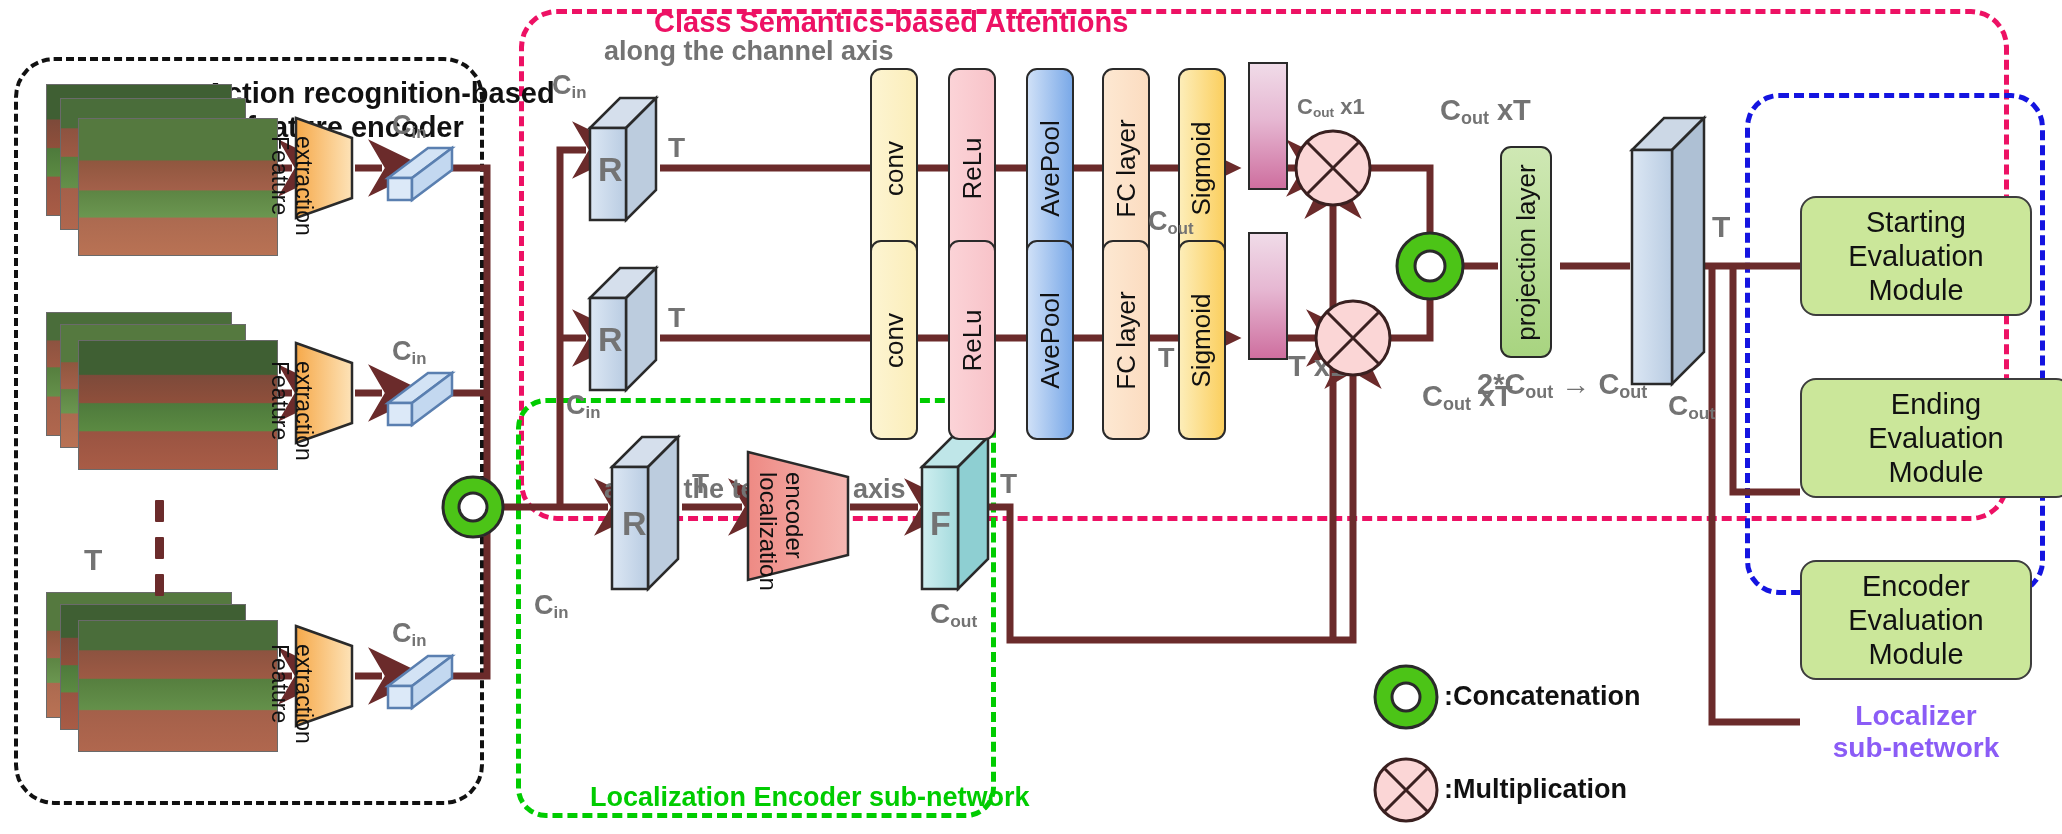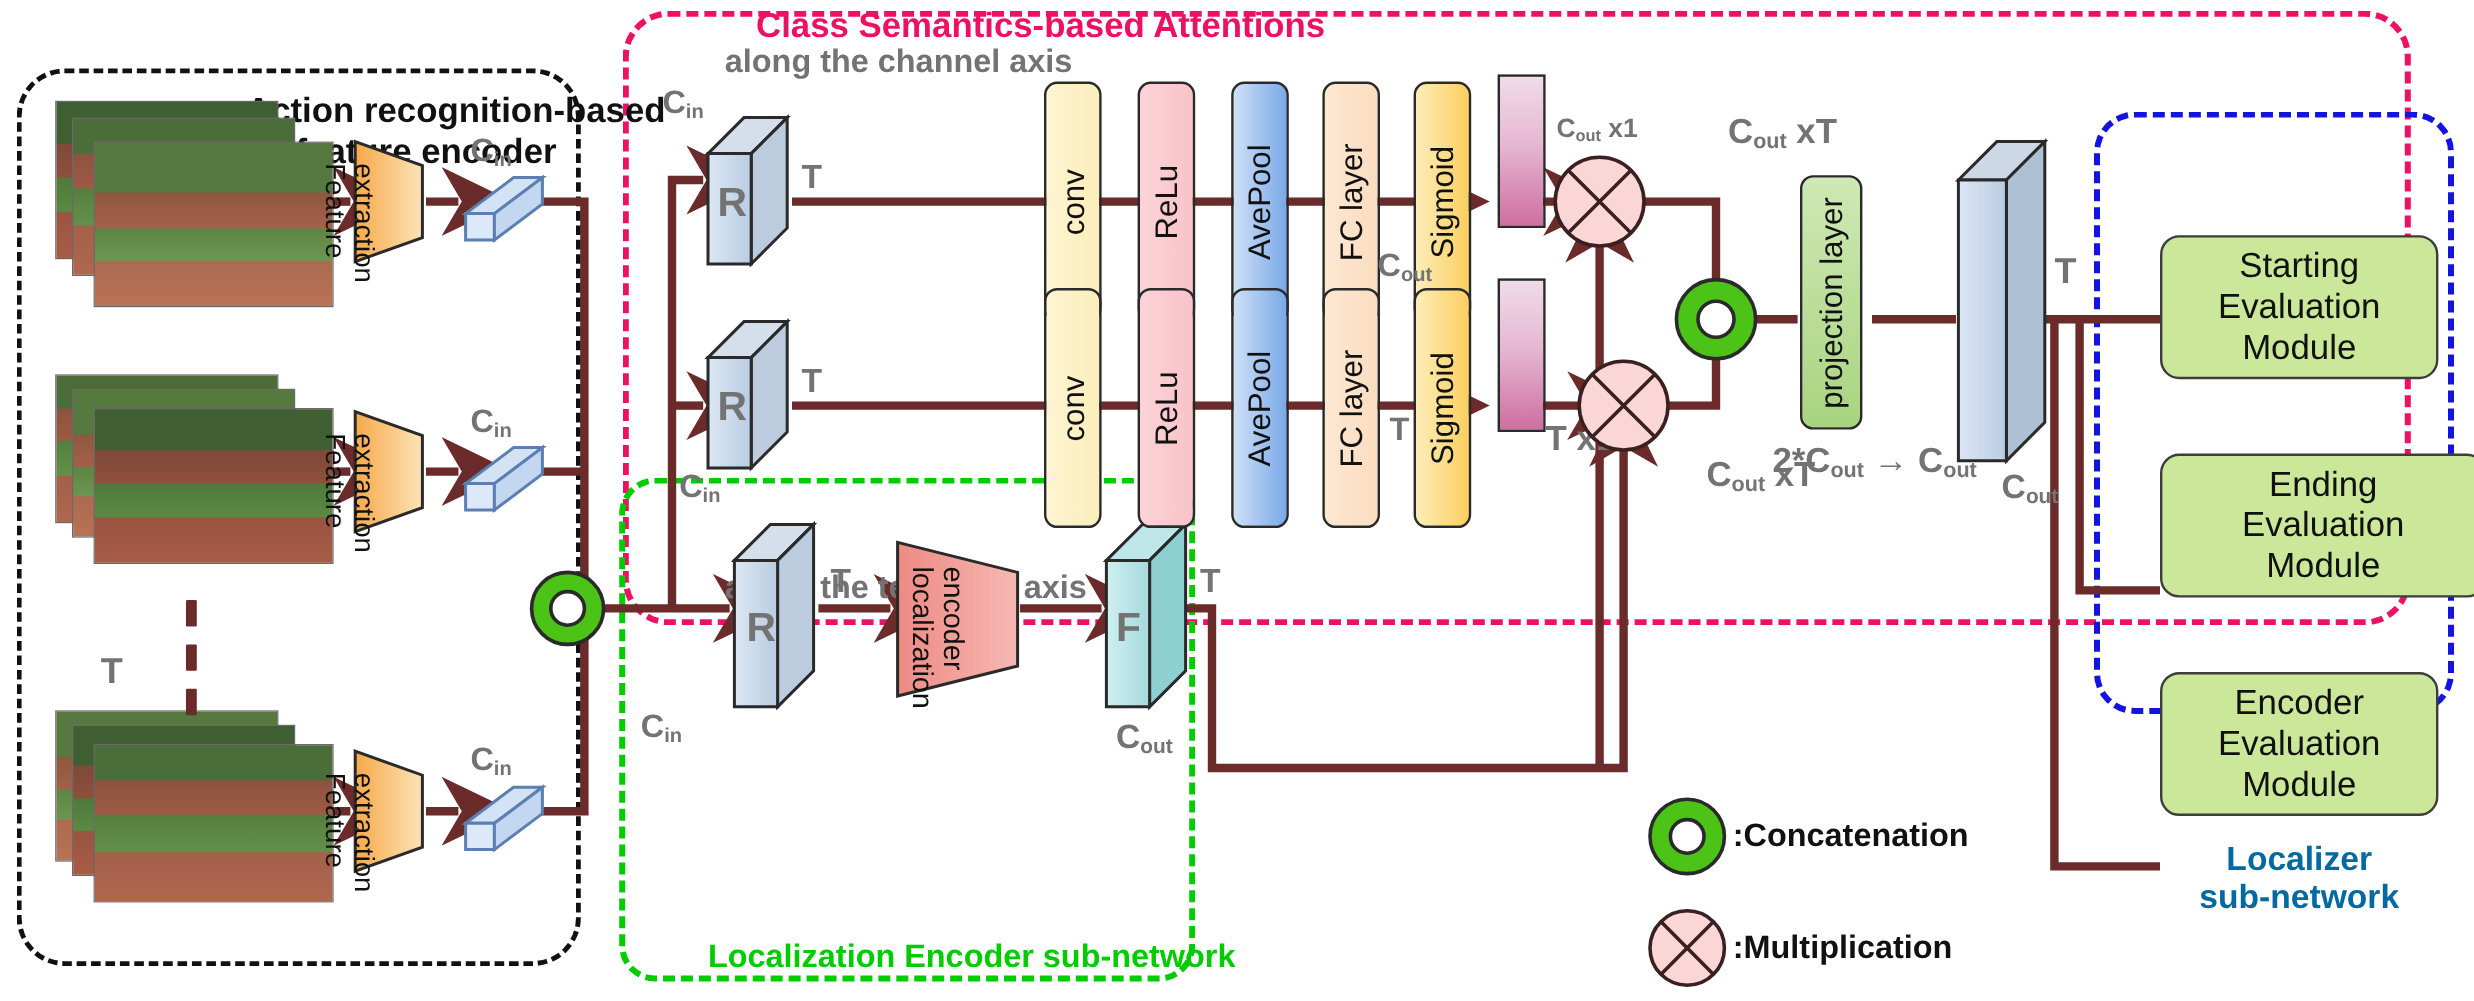--- a/index.html
+++ b/index.html
@@ -6,21 +6,21 @@
   body{width:2062px;height:834px;position:relative;overflow:hidden;
        font-family:"Liberation Sans","DejaVu Sans",sans-serif;}
   #stage{position:absolute;left:0;top:0;width:2062px;height:834px;}
   svg.layer{position:absolute;left:0;top:0;width:2062px;height:834px;overflow:visible;}
   .abs{position:absolute;}
   
   .lbl{position:absolute;color:#737373;font-weight:bold;white-space:nowrap;line-height:1;}
   .lbl sub{font-size:.62em;font-weight:bold;vertical-align:-.25em;}
   .title-pink{position:absolute;color:#ED1164;font-weight:bold;font-size:29px;white-space:nowrap;}
   .title-green{position:absolute;color:#00CC00;font-weight:bold;font-size:27px;white-space:nowrap;}
-  .title-blue{position:absolute;color:#0369a1;font-weight:bold;font-size:28px;white-space:nowrap;text-align:center;line-height:1.15;}
+  .title-blue{position:absolute;color:#8b5cf6;font-weight:bold;font-size:28px;white-space:nowrap;text-align:center;line-height:1.15;}
   .title-black{position:absolute;color:#111;font-weight:bold;font-size:29px;white-space:nowrap;text-align:center;line-height:1.18;}
   .legend-txt{position:absolute;color:#111;font-weight:bold;font-size:27px;white-space:nowrap;}
   
   .pill{position:absolute;border:2.5px solid #2a2a2a;border-radius:11px;
         display:flex;align-items:center;justify-content:center;box-sizing:border-box;}
   .pill span{display:block;transform:rotate(-90deg);white-space:nowrap;
              font-size:26px;color:#111;font-family:"Liberation Sans",sans-serif;}
   .c-conv{background:linear-gradient(90deg,#fdf4d2,#fbeeba);}
   .c-relu{background:linear-gradient(90deg,#fbd3d7,#f8c3c9);}
   .c-avepool{background:linear-gradient(90deg,#cfe0f7,#7aa9e8);}
@@ -246,21 +246,21 @@
   <div class="lbl" style="left:392px;top:112px;font-size:27px;">
     <span>C</span><sub>in</sub>
   </div>
   <div class="lbl" style="left:392px;top:338px;font-size:27px;">
     <span>C</span><sub>in</sub>
   </div>
   <div class="lbl" style="left:392px;top:620px;font-size:27px;">
     <span>C</span><sub>in</sub>
   </div>
 
-  <div class="title-pink" style="left:630px;top:6px;">Class Semantics-based Attentions</div>
+  <div class="title-pink" style="left:654px;top:6px;">Class Semantics-based Attentions</div>
 
   <div class="lbl" style="left:604px;top:38px;font-size:27px;">along the channel axis</div>
   <div class="lbl" style="left:604px;top:476px;font-size:27px;">along the temporal axis</div>
 
   <svg class="layer">
     <g stroke="#2a2a2a" stroke-width="2.5">
 
       <polygon points="590,128 620,98 656,98 626,128" fill="#D5DFEC"></polygon>
       <polygon points="626,128 656,98 656,190 626,220" fill="#BCCCDE"></polygon>
       <polygon points="590,128 626,128 626,220 590,220" fill="url(#volFace)"></polygon>

